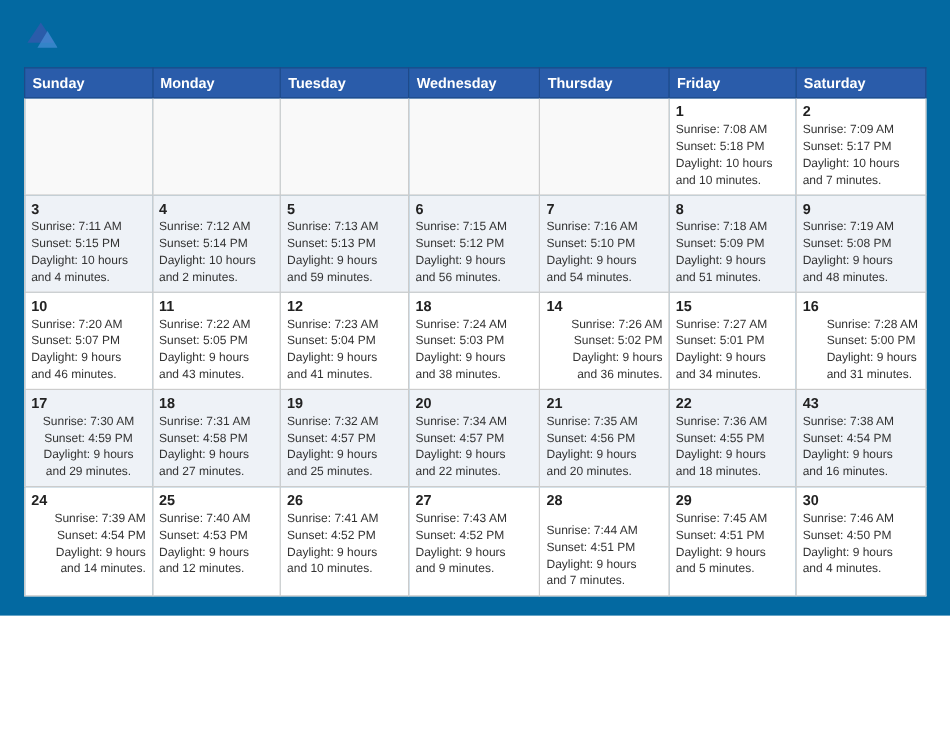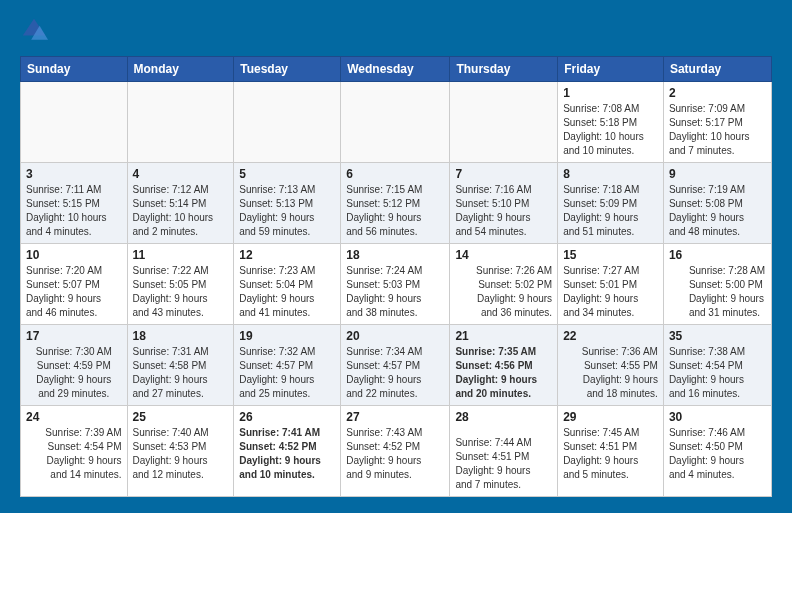--- a/index.html
+++ b/index.html
@@ -283,34 +283,34 @@
           </td>
           <td>
             <span class="day-num">20</span>
             <div class="day-info" style="white-space: pre-line;">Sunrise: 7:34 AM
 Sunset: 4:57 PM
 Daylight: 9 hours
 and 22 minutes.</div>
           </td>
           <td>
             <span class="day-num">21</span>
-            <div class="day-info" style="white-space: pre-line; font-weight: bold;">Sunrise: 7:35 AM
+            <div class="day-info" style="white-space: pre-line;">Sunrise: 7:35 AM
 Sunset: 4:56 PM
 Daylight: 9 hours
 and 20 minutes.</div>
           </td>
           <td>
             <span class="day-num">22</span>
-            <div class="day-info" style="white-space: pre-line; text-align: right;">Sunrise: 7:36 AM
+            <div class="day-info" style="white-space: pre-line;">Sunrise: 7:36 AM
 Sunset: 4:55 PM
 Daylight: 9 hours
 and 18 minutes.</div>
           </td>
           <td>
-            <span class="day-num">35</span>
+            <span class="day-num">43</span>
             <div class="day-info" style="white-space: pre-line;">Sunrise: 7:38 AM
 Sunset: 4:54 PM
 Daylight: 9 hours
 and 16 minutes.</div>
           </td>
         </tr>
         <tr>
           <td>
             <span class="day-num">24</span>
             <div class="day-info" style="white-space: pre-line; text-align: right;">Sunrise: 7:39 AM
@@ -320,21 +320,21 @@
           </td>
           <td>
             <span class="day-num">25</span>
             <div class="day-info" style="white-space: pre-line;">Sunrise: 7:40 AM
 Sunset: 4:53 PM
 Daylight: 9 hours
 and 12 minutes.</div>
           </td>
           <td>
             <span class="day-num">26</span>
-            <div class="day-info" style="white-space: pre-line; font-weight: bold;">Sunrise: 7:41 AM
+            <div class="day-info" style="white-space: pre-line;">Sunrise: 7:41 AM
 Sunset: 4:52 PM
 Daylight: 9 hours
 and 10 minutes.</div>
           </td>
           <td>
             <span class="day-num">27</span>
             <div class="day-info" style="white-space: pre-line;">Sunrise: 7:43 AM
 Sunset: 4:52 PM
 Daylight: 9 hours
 and 9 minutes.</div>

